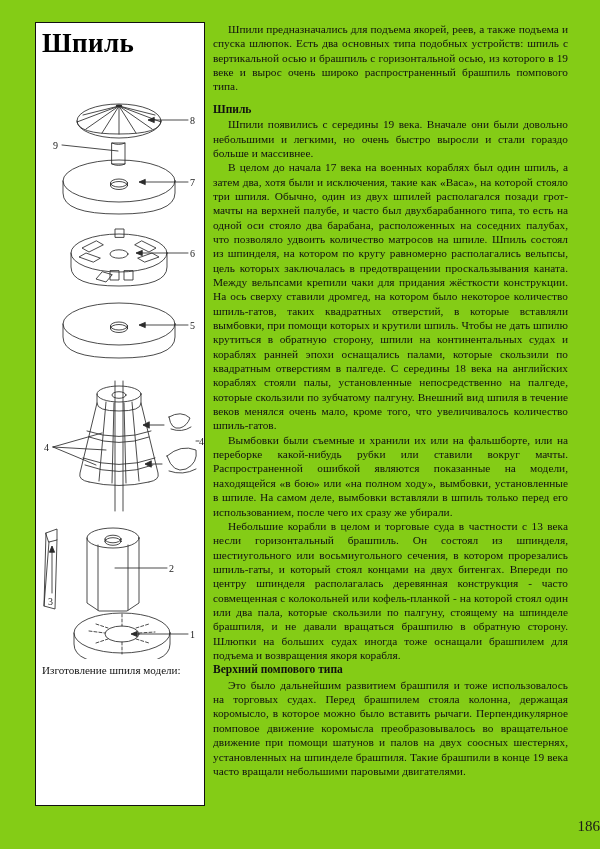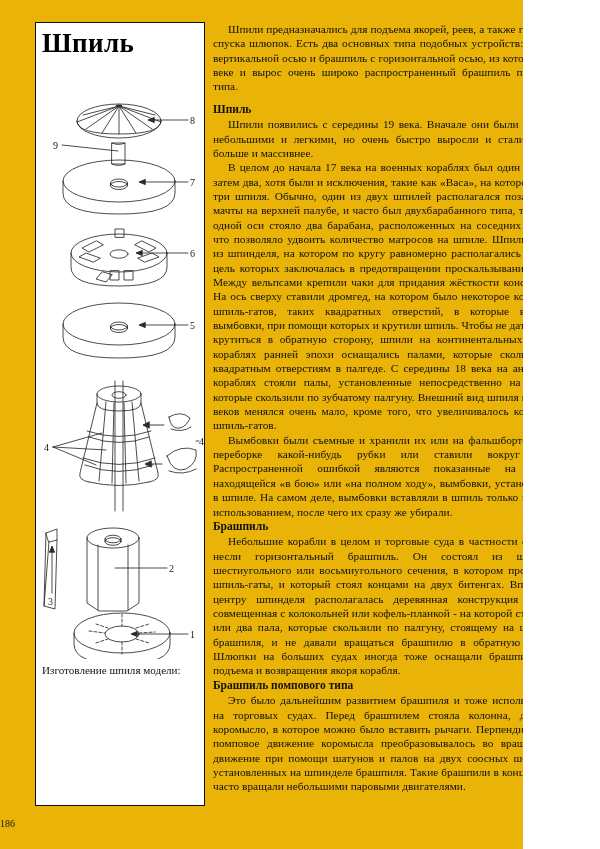--- a/index.html
+++ b/index.html
@@ -2,23 +2,23 @@
 <html lang="ru"><head>
 <meta charset="utf-8">
 <style>
   html, body {
     margin: 0;
     padding: 0;
     background: #ffffff;
   }
   .page {
     position: relative;
-    width: 523px;
+    width: 600px;
     height: 849px;
-    background: #eab308;
+    background: #84cc16;
     overflow: hidden;
     font-family: "Liberation Serif", "DejaVu Serif", serif;
     color: #0d0d0d;
   }
 
   
   .left-box {
     position: absolute;
     left: 35px;
     top: 22px;
@@ -95,22 +95,22 @@
   .right-col .gap {
     height: 8px;
   }
 
   
   .page-number {
     position: absolute;
     left: 0;
     right: 0;
     top: 818px;
-    text-align: left;
-    font-size: 10px;
+    text-align: right;
+    font-size: 15px;
     color: #1a1a1a;
   }
 </style>
 </head>
 <body>
 
 <div class="page">
 
   <div class="left-box">
 
@@ -296,22 +296,21 @@
 
     <p>Шпили предназначались для подъема якорей, реев, а также подъема и спуска шлюпок. Есть два основных типа подобных устройств: шпиль с вертикальной осью и брашпиль с горизонтальной осью, из которого в 19 веке и вырос очень широко распространенный брашпиль помпового типа.</p>
 
     <div class="gap"></div>
 
     <h3>Шпиль</h3>
     <p>Шпили появились с середины 19 века. Вначале они были довольно небольшими и легкими, но очень быстро выросли и стали гораздо больше и массивнее.</p>
     <p>В целом до начала 17 века на военных кораблях был один шпиль, а затем два, хотя были и исключения, такие как «Васа», на которой стояло три шпиля. Обычно, один из двух шпилей располагался позади грот-мачты на верхней палубе, и часто был двухбарабанного типа, то есть на одной оси стояло два барабана, расположенных на соседних палубах, что позволяло удвоить количество матросов на шпиле. Шпиль состоял из шпинделя, на котором по кругу равномерно располагались вельпсы, цель которых заключалась в предотвращении проскальзывания каната. Между вельпсами крепили чаки для придания жёсткости конструкции. На ось сверху ставили дромгед, на котором было некоторое количество шпиль-гатов, таких квадратных отверстий, в которые вставляли вымбовки, при помощи которых и крутили шпиль. Чтобы не дать шпилю крутиться в обратную сторону, шпили на континентальных судах и кораблях ранней эпохи оснащались палами, которые скользили по квадратным отверстиям в палгеде. С середины 18 века на английских кораблях стояли палы, установленные непосредственно на палгеде, которые скользили по зубчатому палгуну. Внешний вид шпиля в течение веков менялся очень мало, кроме того, что увеличивалось количество шпиль-гатов.</p>
     <p>Вымбовки были съемные и хранили их или на фальшборте, или на переборке какой-нибудь рубки или ставили вокруг мачты. Распространенной ошибкой являются показанные на модели, находящейся «в бою» или «на полном ходу», вымбовки, установленные в шпиле. На самом деле, вымбовки вставляли в шпиль только перед его использованием, после чего их сразу же убирали.</p>
 
-    <h3>Брашпиль</h3>
     <p>Небольшие корабли в целом и торговые суда в частности с 13 века несли горизонтальный брашпиль. Он состоял из шпинделя, шестиугольного или восьмиугольного сечения, в котором прорезались шпиль-гаты, и который стоял концами на двух битенгах. Впереди по центру шпинделя располагалась деревянная конструкция - часто совмещенная с колокольней или кофель-планкой - на которой стоял один или два пала, которые скользили по палгуну, стоящему на шпинделе брашпиля, и не давали вращаться брашпилю в обратную сторону. Шлюпки на больших судах иногда тоже оснащали брашпилем для подъема и возвращения якоря корабля.</p>
 
-    <h3>Брашпиль помпового типа</h3>
+    <h3>Верхний помпового типа</h3>
     <p>Это было дальнейшим развитием брашпиля и тоже использовалось на торговых судах. Перед брашпилем стояла колонна, держащая коромысло, в которое можно было вставить рычаги. Перпендикулярное помповое движение коромысла преобразовывалось во вращательное движение при помощи шатунов и палов на двух соосных шестернях, установленных на шпинделе брашпиля. Такие брашпили в конце 19 века часто вращали небольшими паровыми двигателями.</p>
   </div>
 
   <div class="page-number">186</div>
 
 </div>
 
 </body></html>

